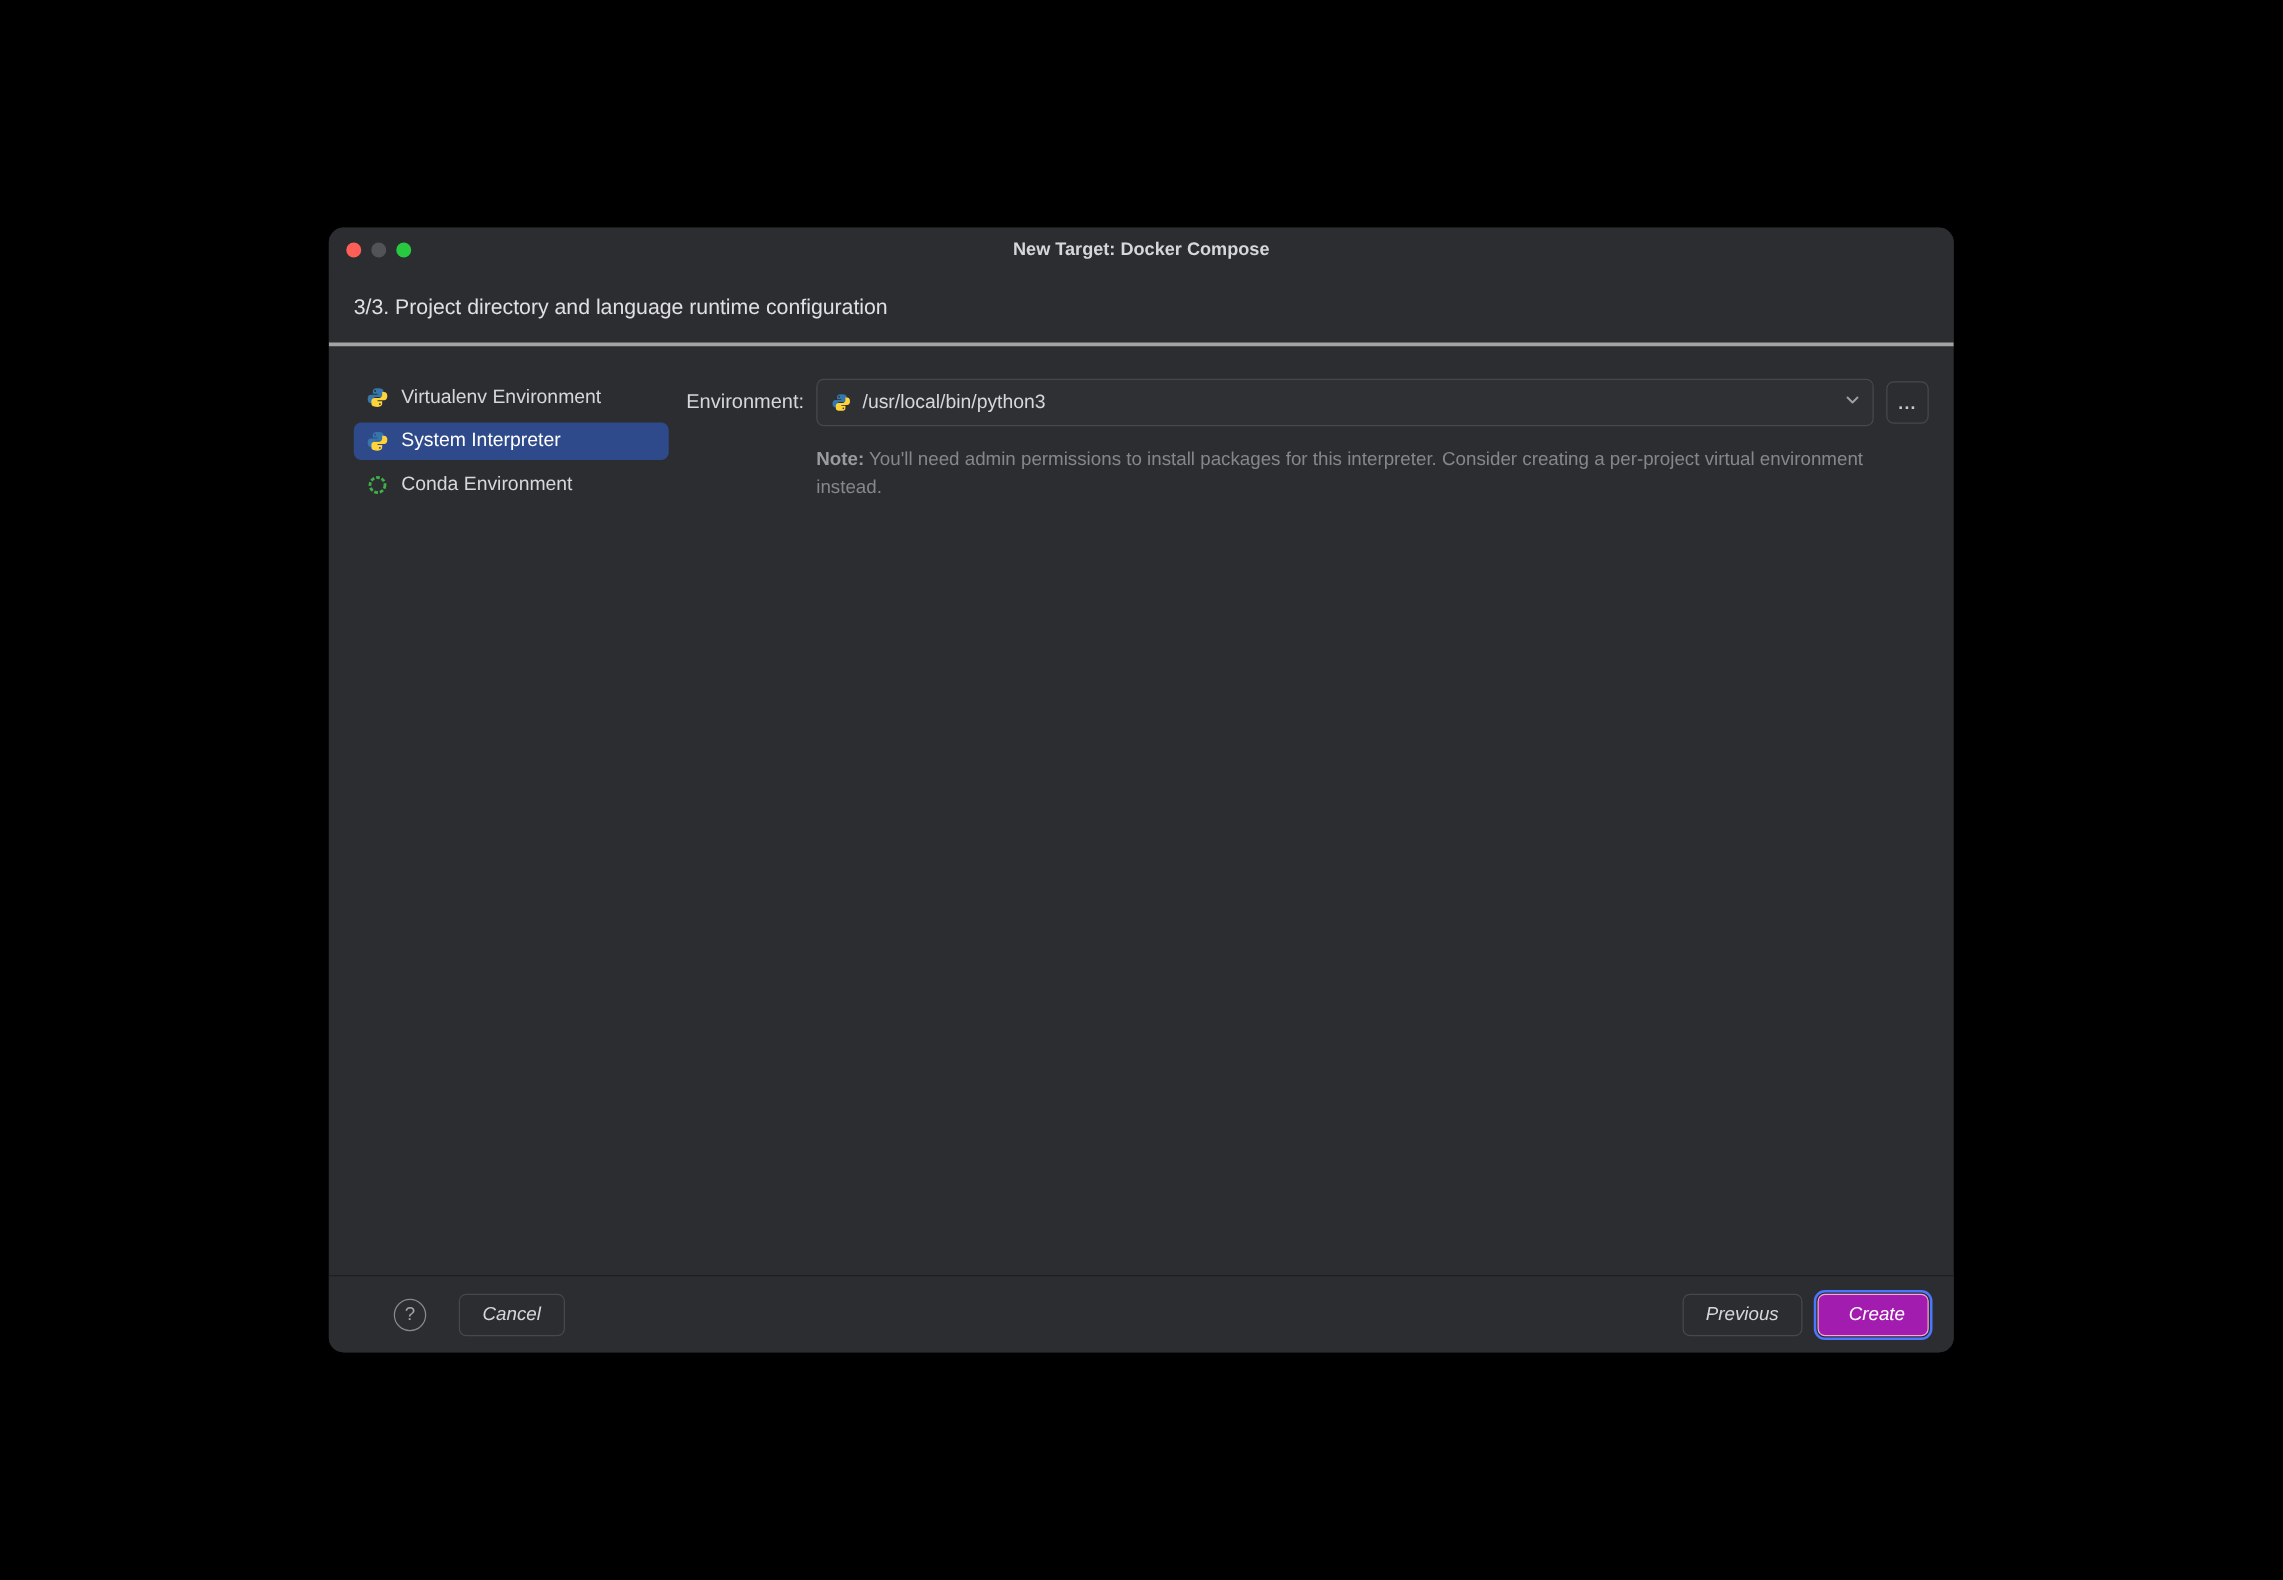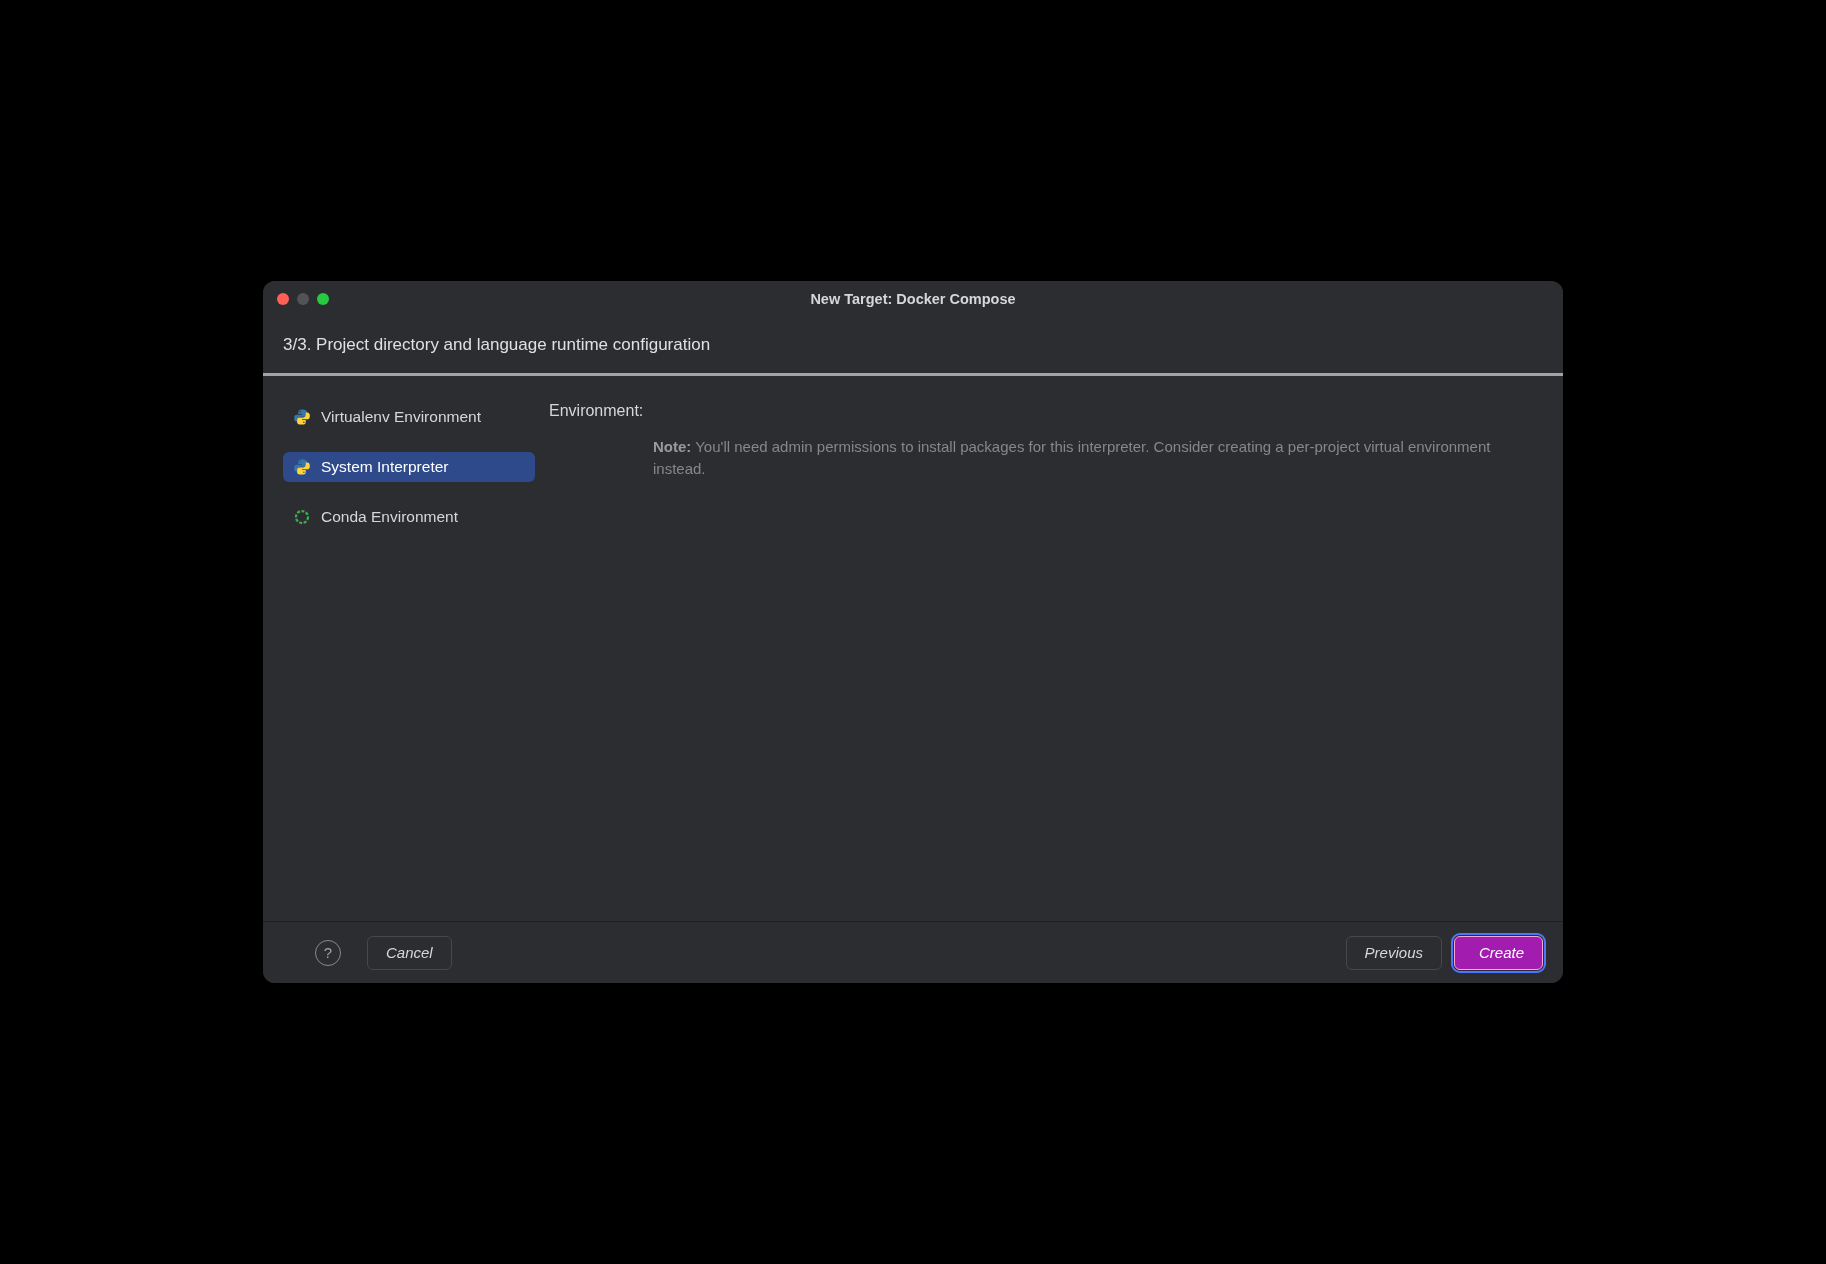--- a/index.html
+++ b/index.html
@@ -9,21 +9,21 @@
     font-family: -apple-system, BlinkMacSystemFont, "Segoe UI", Arial, sans-serif;
     color: #d0d0d0;
     display: flex;
     align-items: center;
     justify-content: center;
     width: 1826px;
     height: 1264px;
   }
   .window {
     width: 1300px;
-    height: 702px;
+    height: 900px;
     background: #2b2d30;
     border-radius: 12px;
     display: flex;
     flex-direction: column;
     overflow: hidden;
     box-shadow: 0 0 20px rgba(0,0,0,0.5);
   }
   .titlebar {
     height: 36px;
     display: flex;
@@ -63,21 +63,21 @@
   .content {
     display: flex;
     flex: 1;
     padding: 26px 20px 0 20px;
     gap: 14px;
   }
   .sidebar {
     width: 252px;
     display: flex;
     flex-direction: column;
-    gap: 20px;
+    gap: 5px;
   }
   .sidebar-item {
     display: flex;
     align-items: center;
     gap: 10px;
     padding: 6px 10px;
     border-radius: 6px;
     font-size: 15.5px;
     color: #d6d7da;
     cursor: pointer;
@@ -255,20 +255,39 @@
           </svg>
         </span>
         <span>Conda Environment</span>
       </div>
 
     </div>
 
     <div class="main">
       <div class="form-row">
         <div class="form-label">Environment:</div>
+        <div class="select-wrap">
+          <div class="select">
+            <span class="sidebar-icon">
+              <svg width="16" height="16" viewBox="0 0 48 48">
+                <path fill="#3776ab" d="M24 4c-8 0-10 3-10 7v5h10v2H10c-4 0-7 3-7 9s3 9 7 9h4v-6c0-4 3-7 7-7h10c3 0 6-3 6-6V11c0-4-2-7-13-7zm-5 4a2 2 0 1 1 0 4 2 2 0 0 1 0-4z"></path>
+                <path fill="#ffd43b" d="M24 44c8 0 10-3 10-7v-5H24v-2h14c4 0 7-3 7-9s-3-9-7-9h-4v6c0 4-3 7-7 7H17c-3 0-6 3-6 6v6c0 4 2 7 13 7zm5-4a2 2 0 1 1 0-4 2 2 0 0 1 0 4z"></path>
+              </svg>
+            </span>
+            <span class="select-text">/usr/local/bin/python3</span>
+            <span class="chevron">
+              <svg width="12" height="12" viewBox="0 0 12 12">
+                  <path d="M2 4l4 4 4-4" fill="none" stroke="currentColor" stroke-width="1.5" stroke-linecap="round" stroke-linejoin="round"></path>
+                </svg>
+            </span>
+          </div>
+          <div class="browse-btn">
+            <span>...</span>
+          </div>
+        </div>
       </div>
       <div class="note">
         <span class="note-label">Note:</span><span> You'll need admin permissions to install packages for this interpreter. Consider creating a per-project virtual environment instead.</span>
       </div>
     </div>
   </div>
 
   <div class="footer">
     <div class="help-btn">
       <span>?</span>

